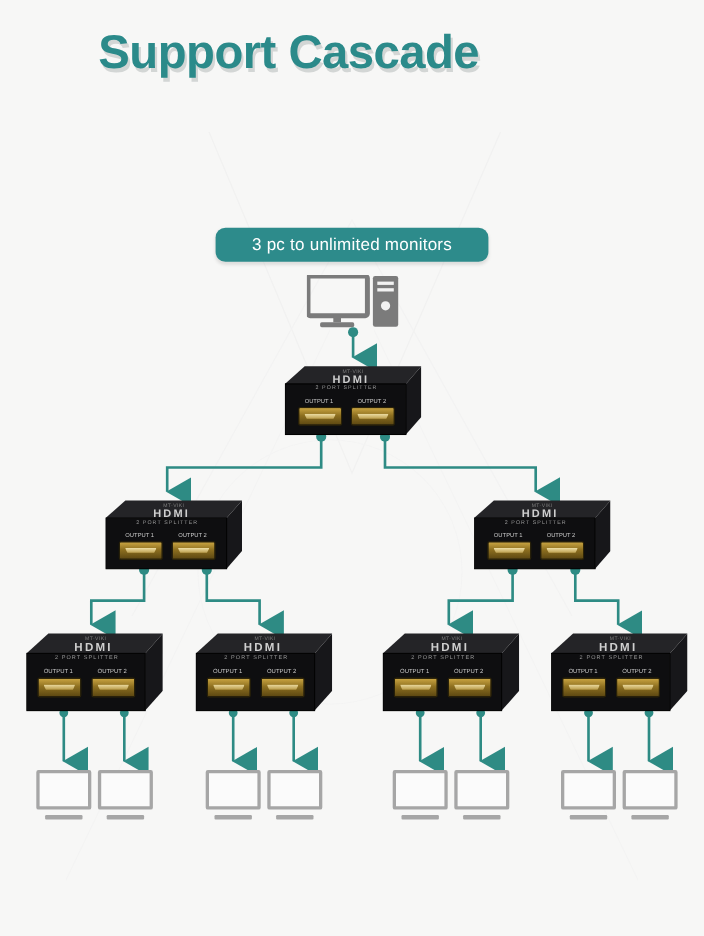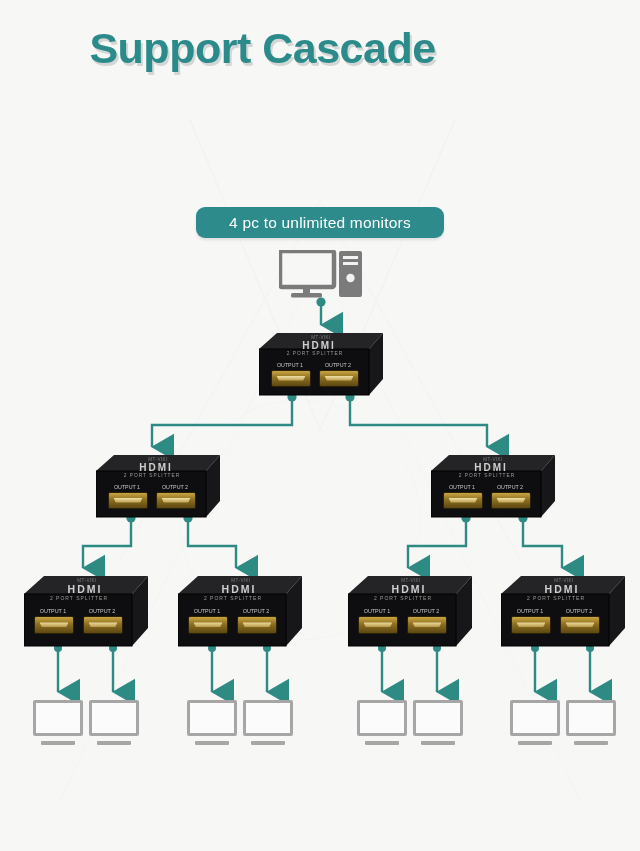--- a/index.html
+++ b/index.html
@@ -110,21 +110,21 @@
   <svg class="bg-watermark" viewBox="0 0 640 851">
     <path d="M190 120 L320 430 L455 120" stroke="#ececec" stroke-width="1.2" fill="none"></path>
     <path d="M120 560 L320 200 L520 560" stroke="#efefef" stroke-width="1.2" fill="none"></path>
     <path d="M60 800 L300 300" stroke="#f0f0f0" stroke-width="1" fill="none"></path>
     <path d="M580 800 L340 300" stroke="#f0f0f0" stroke-width="1" fill="none"></path>
     <circle cx="300" cy="520" r="120" stroke="#f1f1f1" stroke-width="1" fill="none"></circle>
   </svg>
 
   <div class="title">Support Cascade</div>
 
-  <div class="badge">4 pc to unlimited monitors</div>
+  <div class="badge">3 pc to unlimited monitors</div>
 
   <div class="pc">
     <svg viewBox="0 0 84 52" width="84" height="52">
 
       <rect x="1" y="1" width="54" height="36" rx="2" fill="none" stroke="#7b7b7b" stroke-width="4.5"></rect>
       <rect x="24" y="37" width="7" height="6" fill="#7b7b7b"></rect>
       <rect x="12" y="43" width="31" height="4.5" rx="1.5" fill="#7b7b7b"></rect>
 
       <rect x="60" y="1" width="23" height="46" rx="2" fill="#7b7b7b"></rect>
       <rect x="64" y="6" width="15" height="3" fill="#f2f2f2"></rect>

